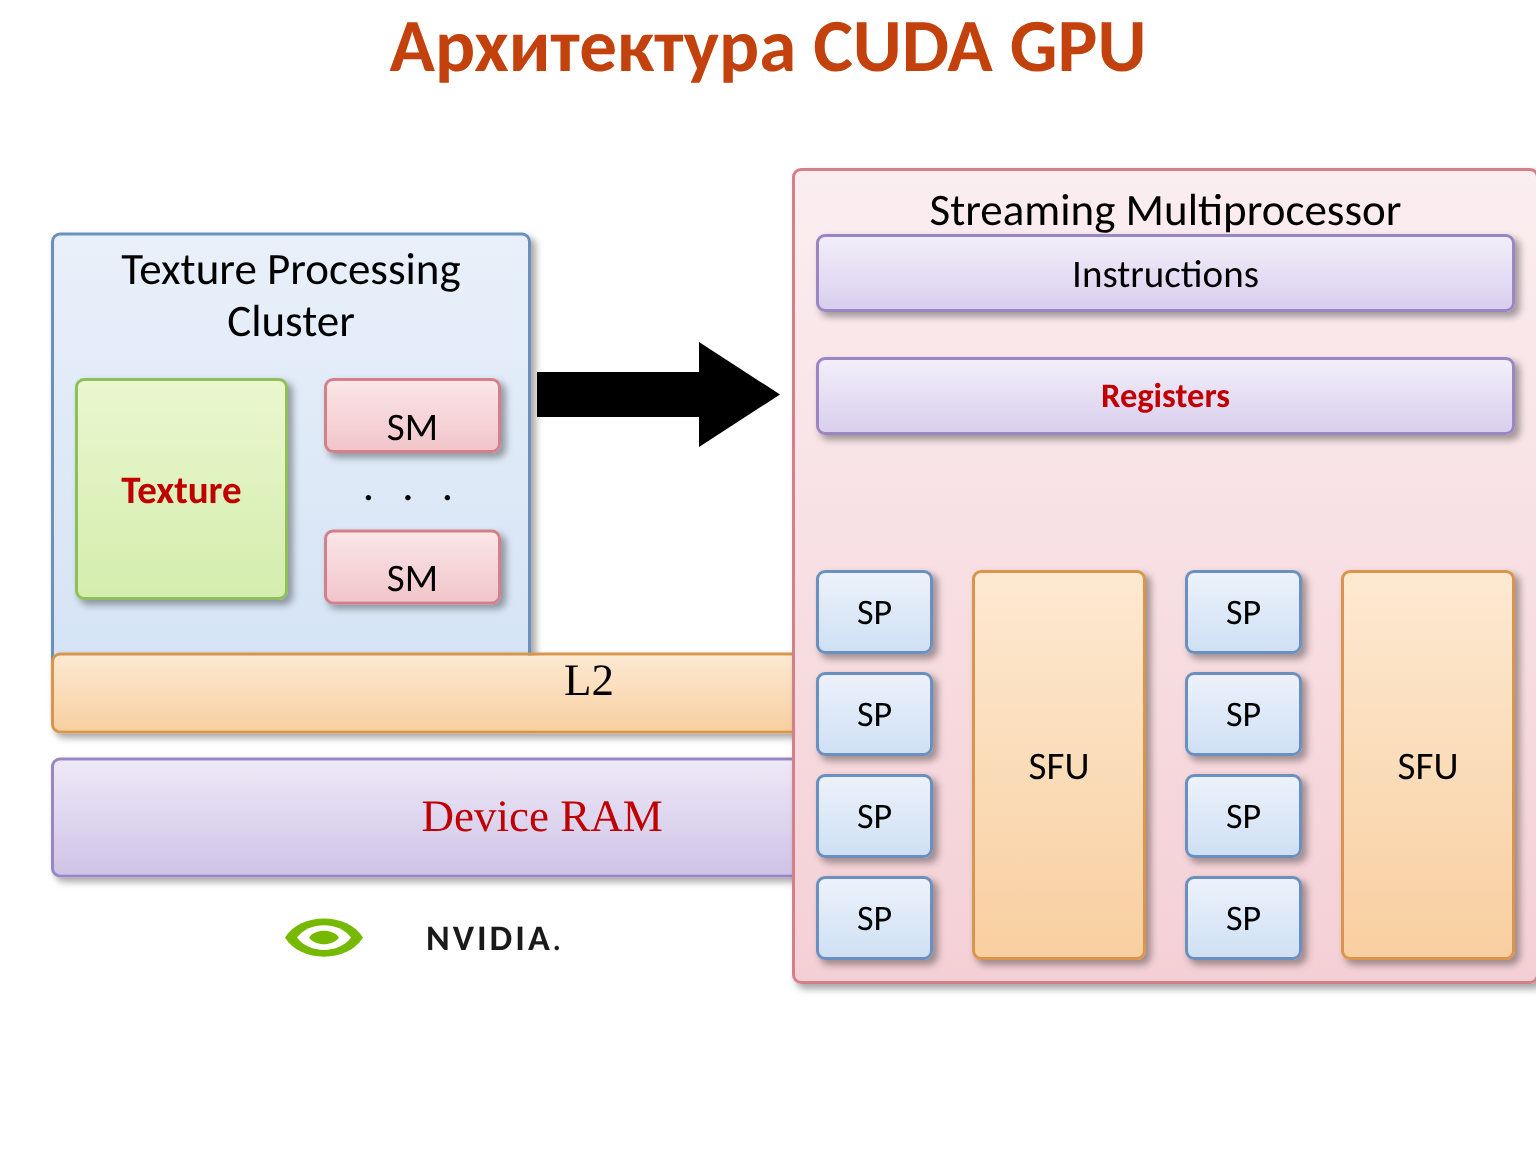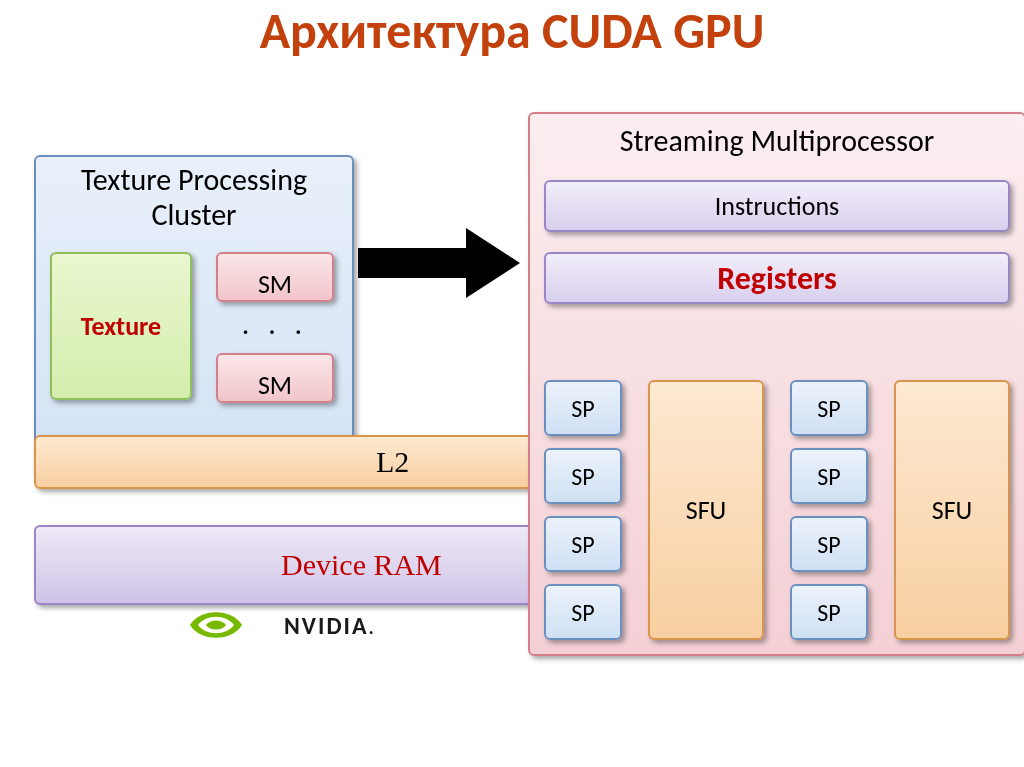--- a/index.html
+++ b/index.html
@@ -87,39 +87,38 @@
     border-bottom: 35px solid transparent;
     border-left: 54px solid #000;
   }
 
   
   .l2 {
     left: 34px; top: 435px;
     width: 710px; height: 54px;
     border-color: #d9954b;
     background: linear-gradient(#fde9d2, #f8cfa0);
-    display: flex; align-items: center;
+    display: flex; align-items: flex-start;
     padding-left: 340px;
     font-family: "Times New Roman", serif;
     font-size: 30px;
     color: #000;
   }
 
   
   .dram {
     left: 34px; top: 505px;
     width: 710px; height: 80px;
     border-color: #9a86c4;
     background: linear-gradient(#eee9f6, #cfc3e7);
     display: flex; align-items: center;
     padding-left: 245px;
     font-family: "Times New Roman", serif;
     font-size: 30px;
     color: #c00000;
-    margin-top: 20px;
   }
 
   
   .nvidia {
     position: absolute;
     left: 188px; top: 600px;
     width: 240px; height: 50px;
     display: flex; align-items: center; gap: 30px;
   }
   .nvidia-eye {
@@ -165,21 +164,21 @@
     background: linear-gradient(#f2eef9, #d9cfee);
     font-size: 26px;
   }
   .instr { flex: 1; color: #000; }
   .const { flex: 1; color: #c00000; font-weight: bold; }
 
   .regs {
     height: 52px; width: 100%;
     border-color: #9a86c4;
     background: linear-gradient(#f2eef9, #d9cfee);
-    color: #c00000; font-weight: bold; font-size: 32px; margin-top: 14px;
+    color: #c00000; font-weight: bold; font-size: 23px;
   }
   .shmem {
     height: 52px; width: 100%;
     border-color: #8fbf5a;
     background: linear-gradient(#ecf7d6, #d6eeb0);
     color: #c00000; font-weight: bold; font-size: 26px;
   }
 
   .grid {
     position: absolute;
@@ -245,21 +244,21 @@
       <path d="M10 19 C 18 8, 38 8, 46 19 C 38 30, 18 30, 10 19 Z" fill="#fff"></path>
       <path d="M18 19 C 22 13, 34 13, 38 19 C 34 25, 22 25, 18 19 Z" fill="#76b900"></path>
     </svg>
   </div>
   <span class="nvidia-word"><span>NVIDIA</span><span class="nvidia-dot">.</span></span>
 </div>
 
 <div class="panel smp">
   <div class="smp-title">Streaming Multiprocessor</div>
 
-  <div class="row" style="top:66px;">
+  <div class="row" style="top:42px;">
     <div class="chip instr">
         <span>Instructions</span>
       </div>
   </div>
 
   <div class="row" style="top:124px;">
     <div class="chip regs">
         <span>Registers</span>
       </div>
   </div>

